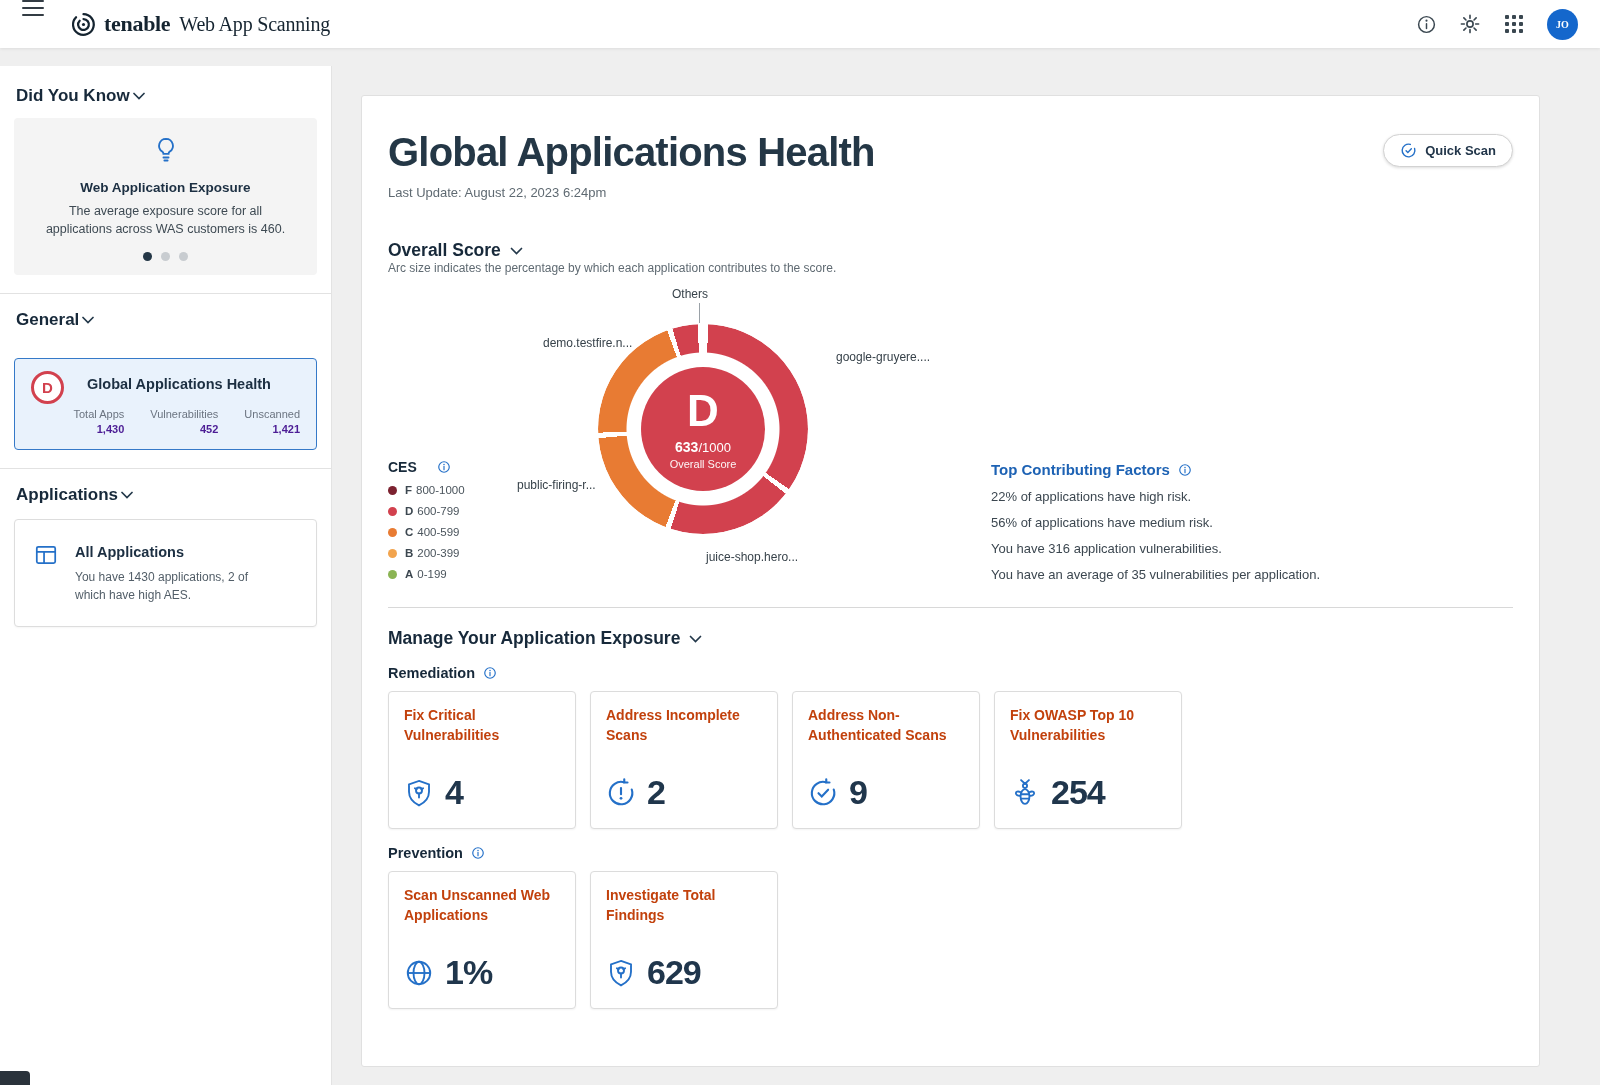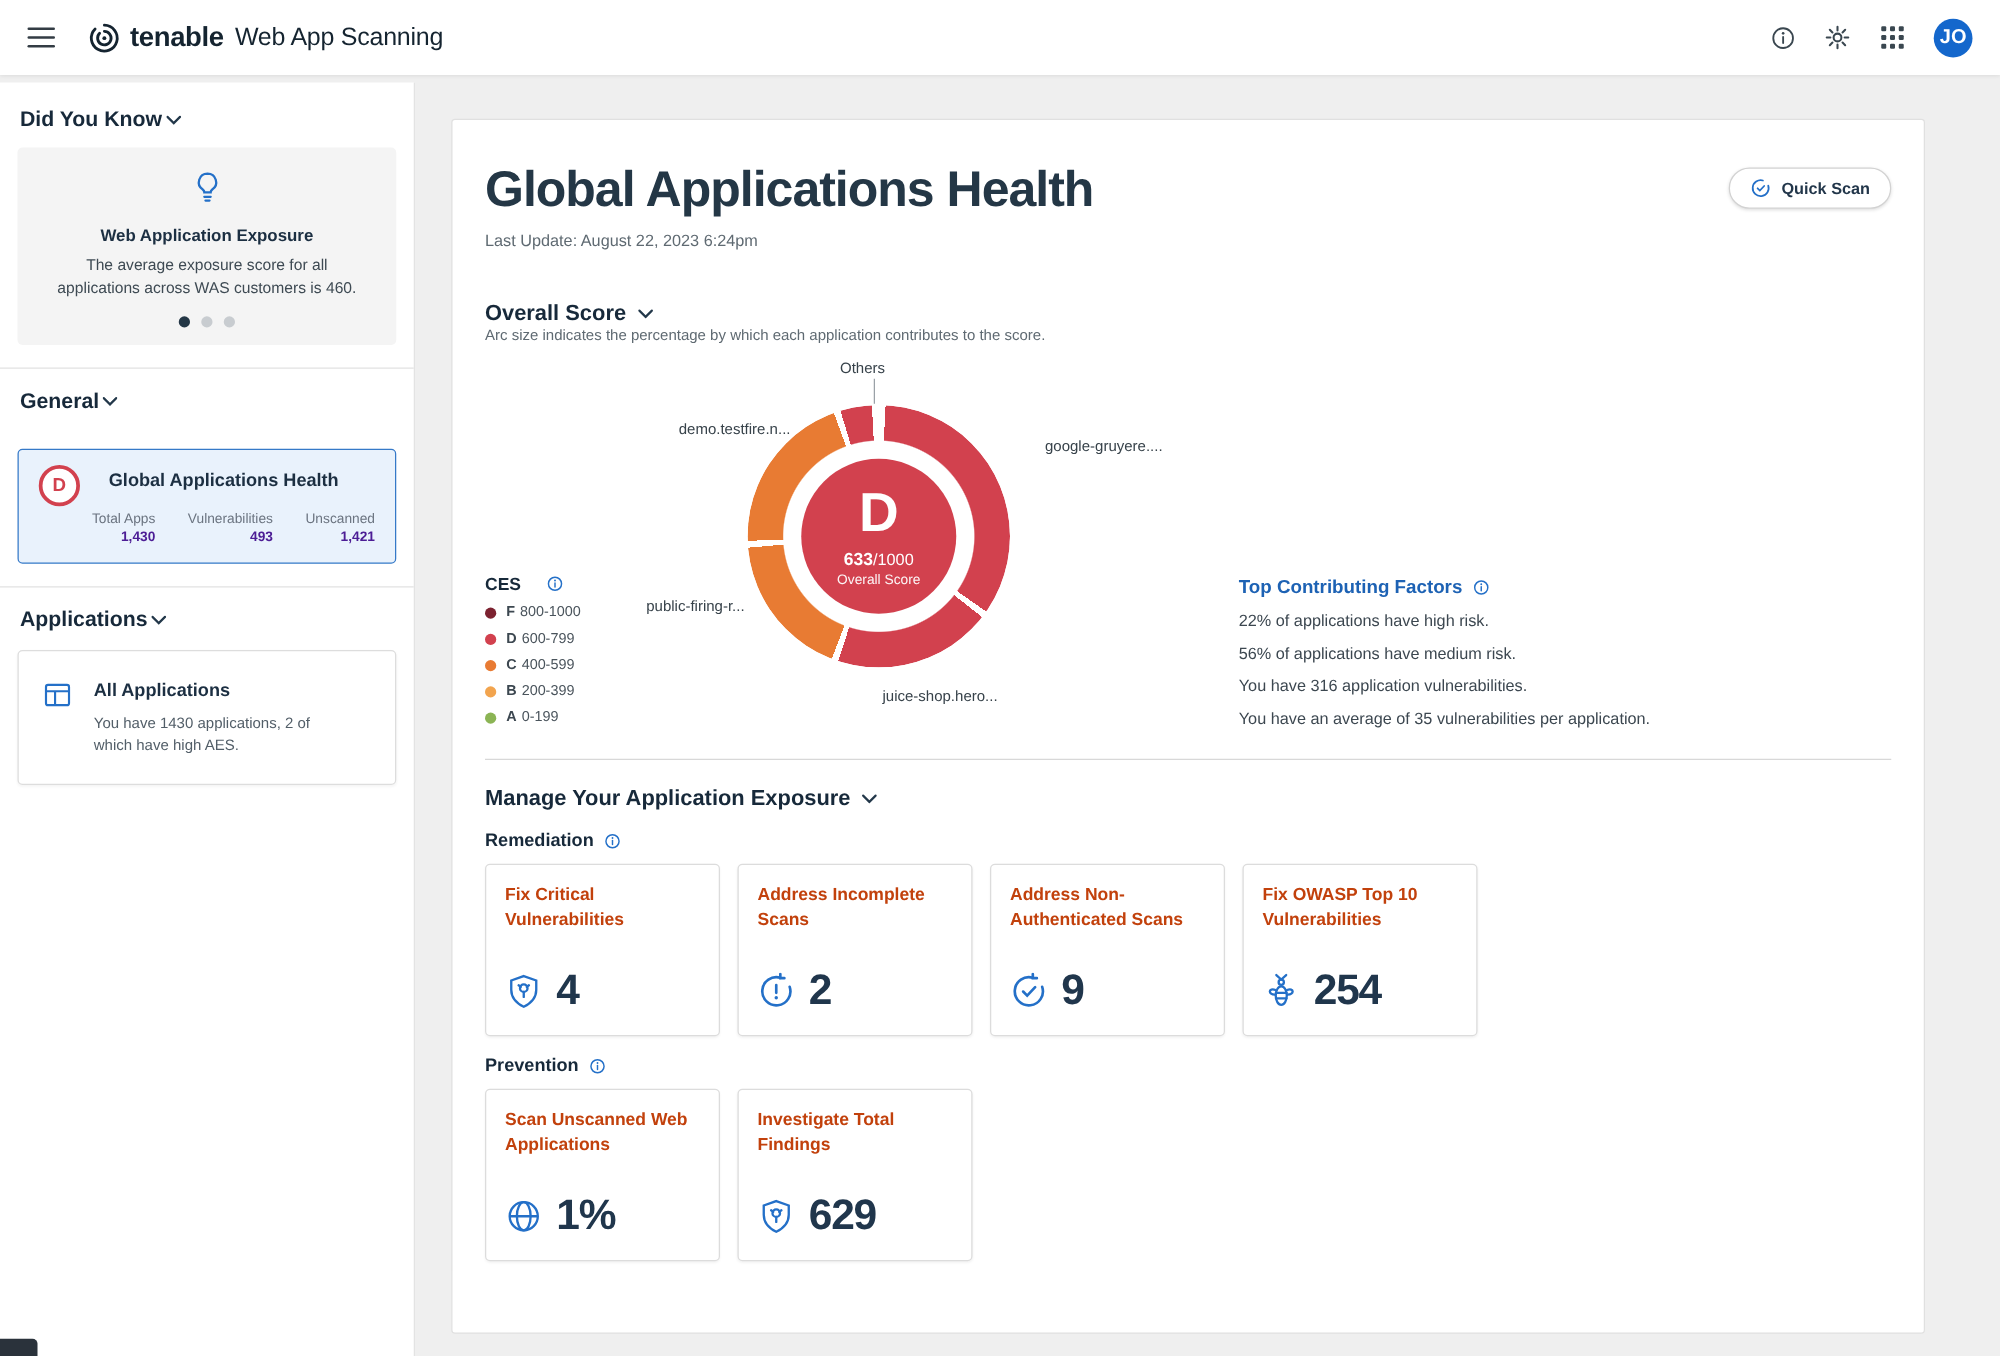--- a/index.html
+++ b/index.html
@@ -4,35 +4,35 @@
 <style>
   * { margin:0; padding:0; box-sizing:border-box; }
   html,body { width:1600px; height:1085px; }
   body {
     font-family:"Liberation Sans", sans-serif;
     background:#efefef; color:#243746; overflow:hidden; position:relative;
   }
 
   
   .topbar {
-    position:absolute; top:0; left:0; width:1600px; height:60px;
-    background:#fff; display:flex; align-items:center; padding:0 22px;
-    box-shadow:0 1px 3px rgba(0,0,0,.08); z-index:20;
+    position:absolute; top:0; left:0; width:1600px; height:48px;
+    background:#fff; display:flex; padding:0 22px;
+    box-shadow:0 1px 3px rgba(0,0,0,.08); z-index:20;font-family:Liberation Serif, serif;
   }
   .hamburger { width:22px; height:16px; display:flex; flex-direction:column; justify-content:space-between; cursor:pointer; margin-right:26px; }
   .hamburger span { height:2.4px; background:#333c44; border-radius:2px; }
   .brand { display:flex; align-items:center; gap:7px; }
   .brand-name { font-size:22px; font-weight:700; color:#152430; letter-spacing:-.3px; }
   .brand-product { font-size:20px; font-weight:400; color:#152430; letter-spacing:-.2px; margin-left:2px; }
   .topbar-right { margin-left:auto; display:flex; align-items:center; gap:22px; }
   .tb-icon { width:22px; height:22px; display:flex; align-items:center; justify-content:center; cursor:pointer; }
   .grid-icon { display:grid; grid-template-columns:repeat(3,5px); grid-template-rows:repeat(3,5px); gap:2px; }
   .grid-icon i { width:4px; height:4px; background:#3a4750; border-radius:1px; }
   .avatar { width:31px; height:31px; border-radius:50%; background:#1467cc; color:#fff;
-    display:flex; align-items:center; justify-content:center; font-size:16px; font-weight:700; cursor:pointer; }
+    display:flex; align-items:center; justify-content:center; font-size:10px; font-weight:700; cursor:pointer; }
 
   
   .sidebar {
     position:absolute; top:66px; left:0; width:332px; bottom:0;
     background:#fff; border-right:1px solid #e3e3e3; z-index:10;
   }
   .sb-head { display:flex; align-items:center; gap:3px; font-size:17px; font-weight:700; color:#17293a;
     padding:0 16px; cursor:pointer; }
   .sb-sec1 { padding-top:20px; }
   .dyk-card { margin:12px 14px 0; background:#f4f4f4; border-radius:4px; padding:18px 24px 14px; text-align:center; }
@@ -208,21 +208,21 @@
     <div class="gah-card">
       <span class="gah-badge">D</span>
       <div class="gah-title">Global Applications Health</div>
       <div class="gah-stats">
         <div class="gah-col">
           <div class="gah-label">Total Apps</div>
           <div class="gah-value">1,430</div>
         </div>
         <div class="gah-col">
           <div class="gah-label">Vulnerabilities</div>
-          <div class="gah-value">493</div>
+          <div class="gah-value">452</div>
         </div>
         <div class="gah-col">
           <div class="gah-label">Unscanned</div>
           <div class="gah-value">1,421</div>
         </div>
       </div>
     </div>
   </div>
 
   <div class="sb-divider"></div>

